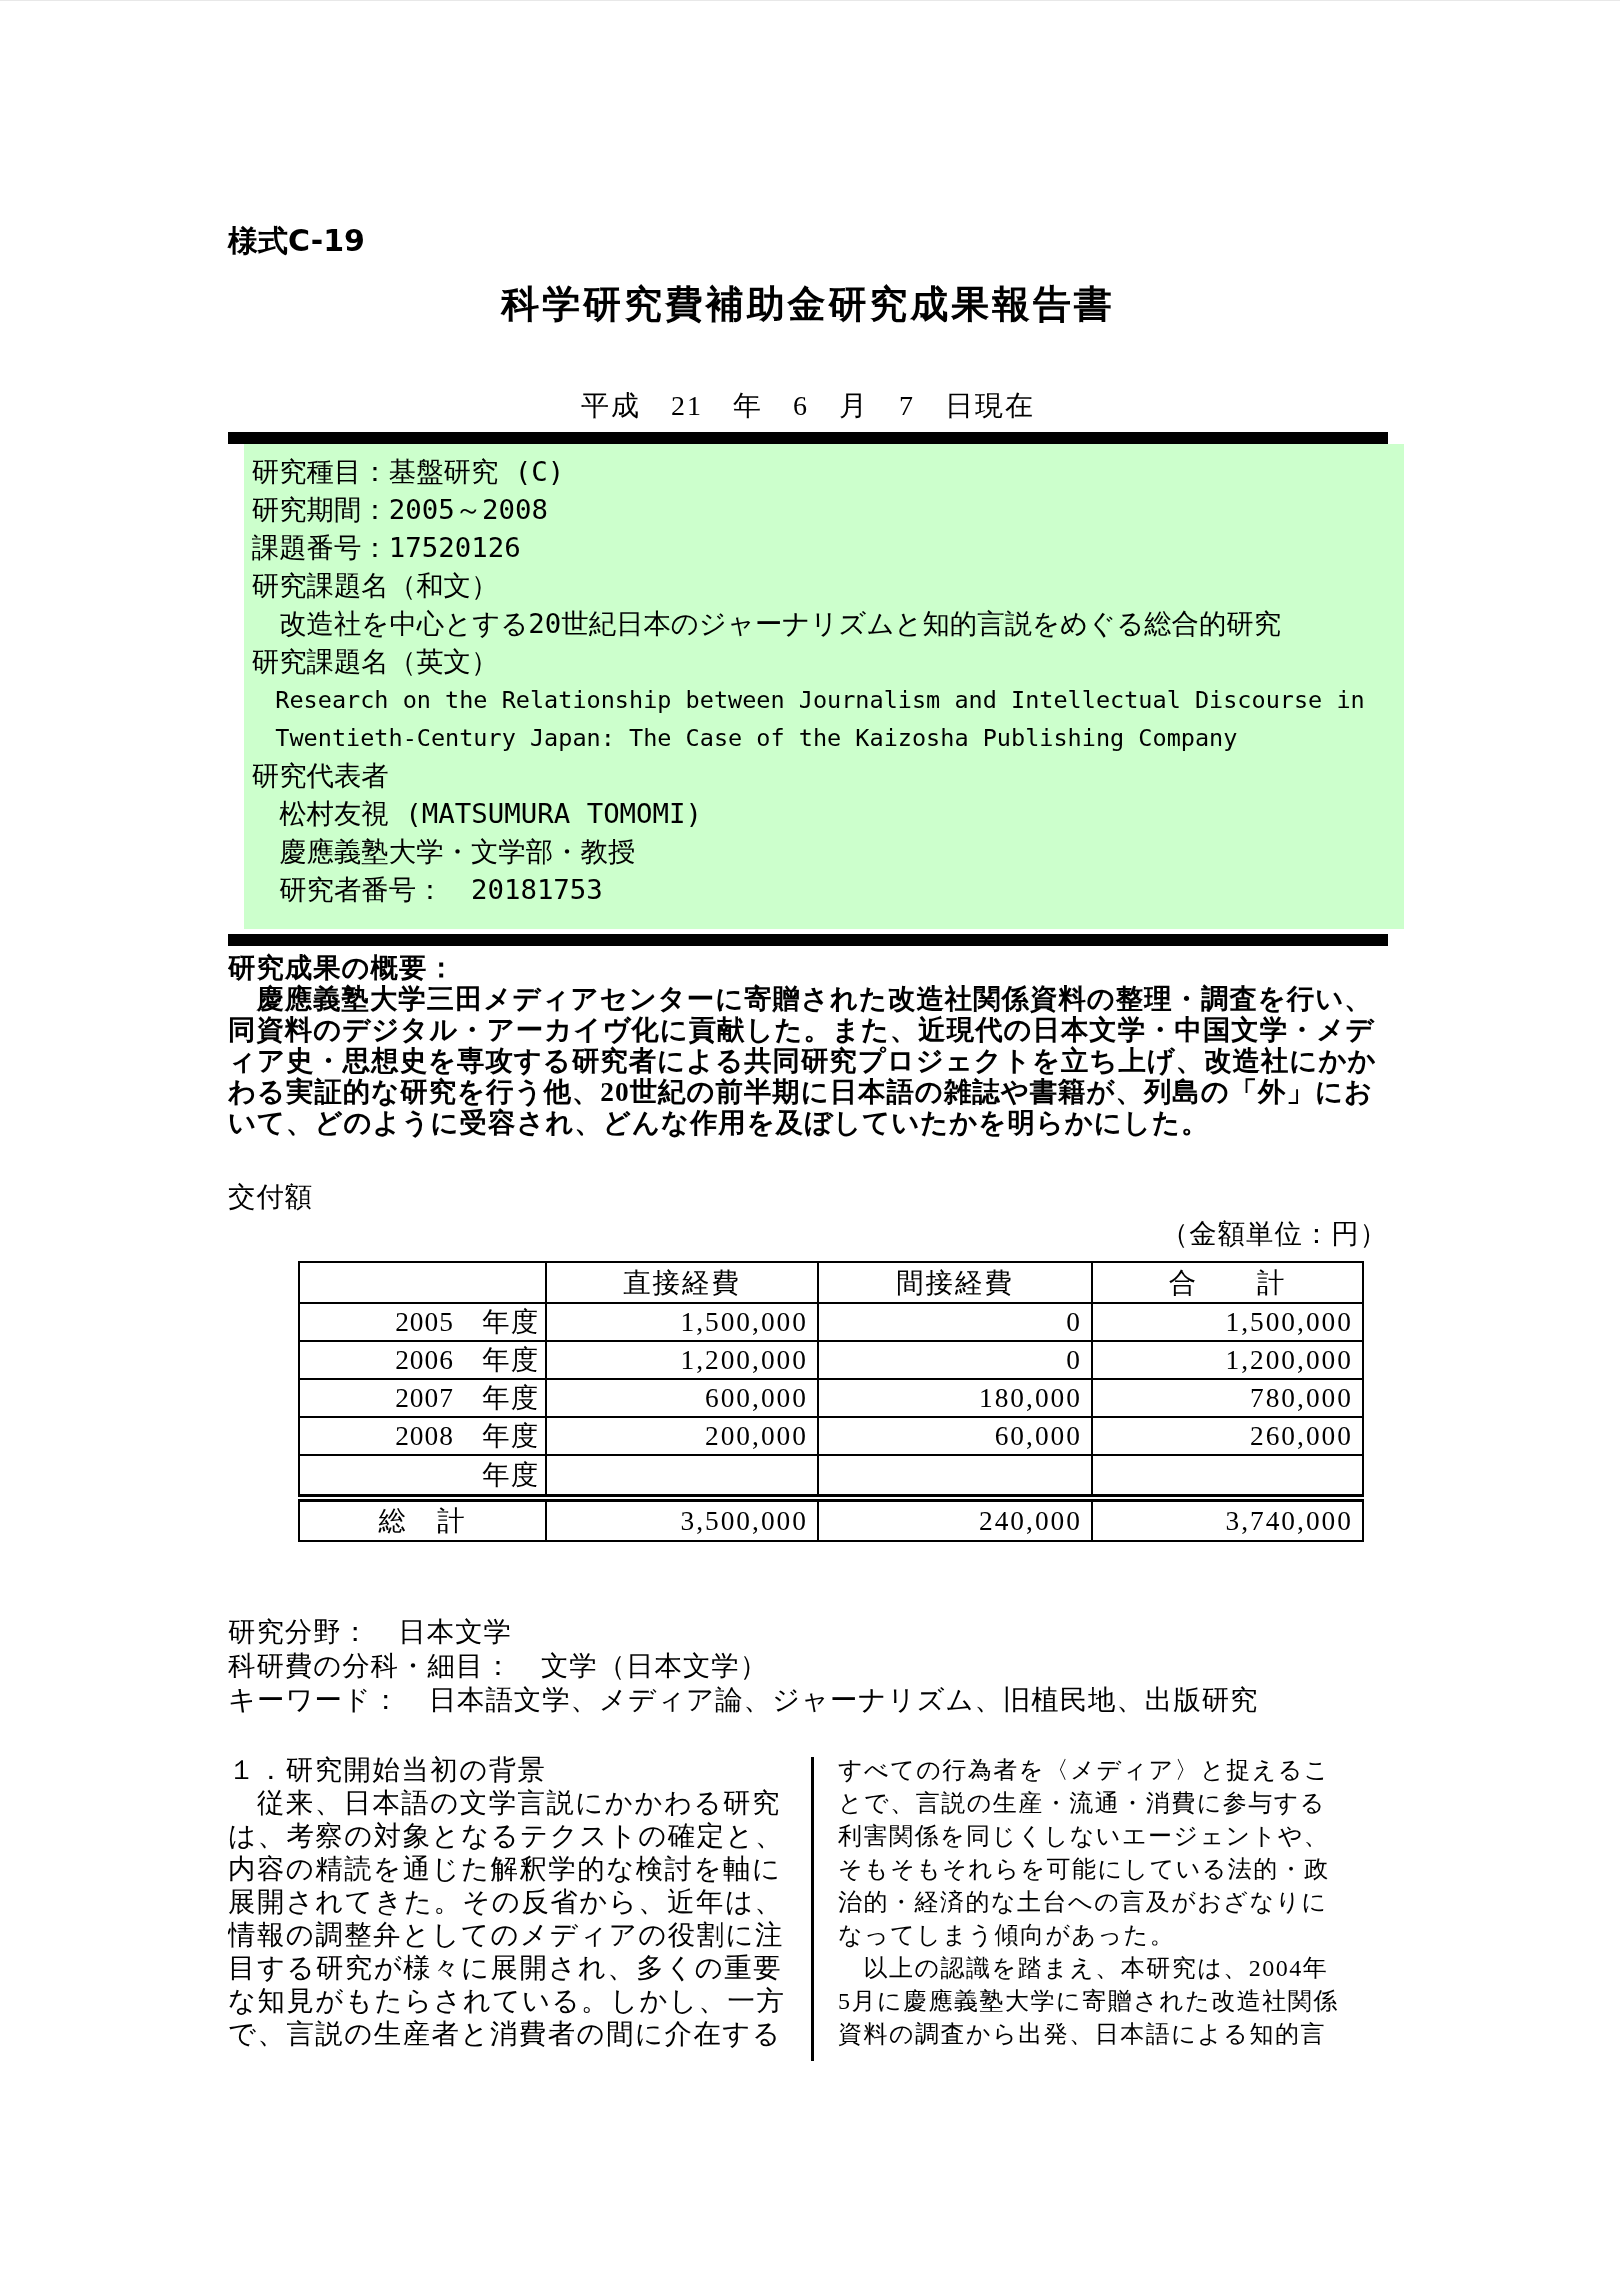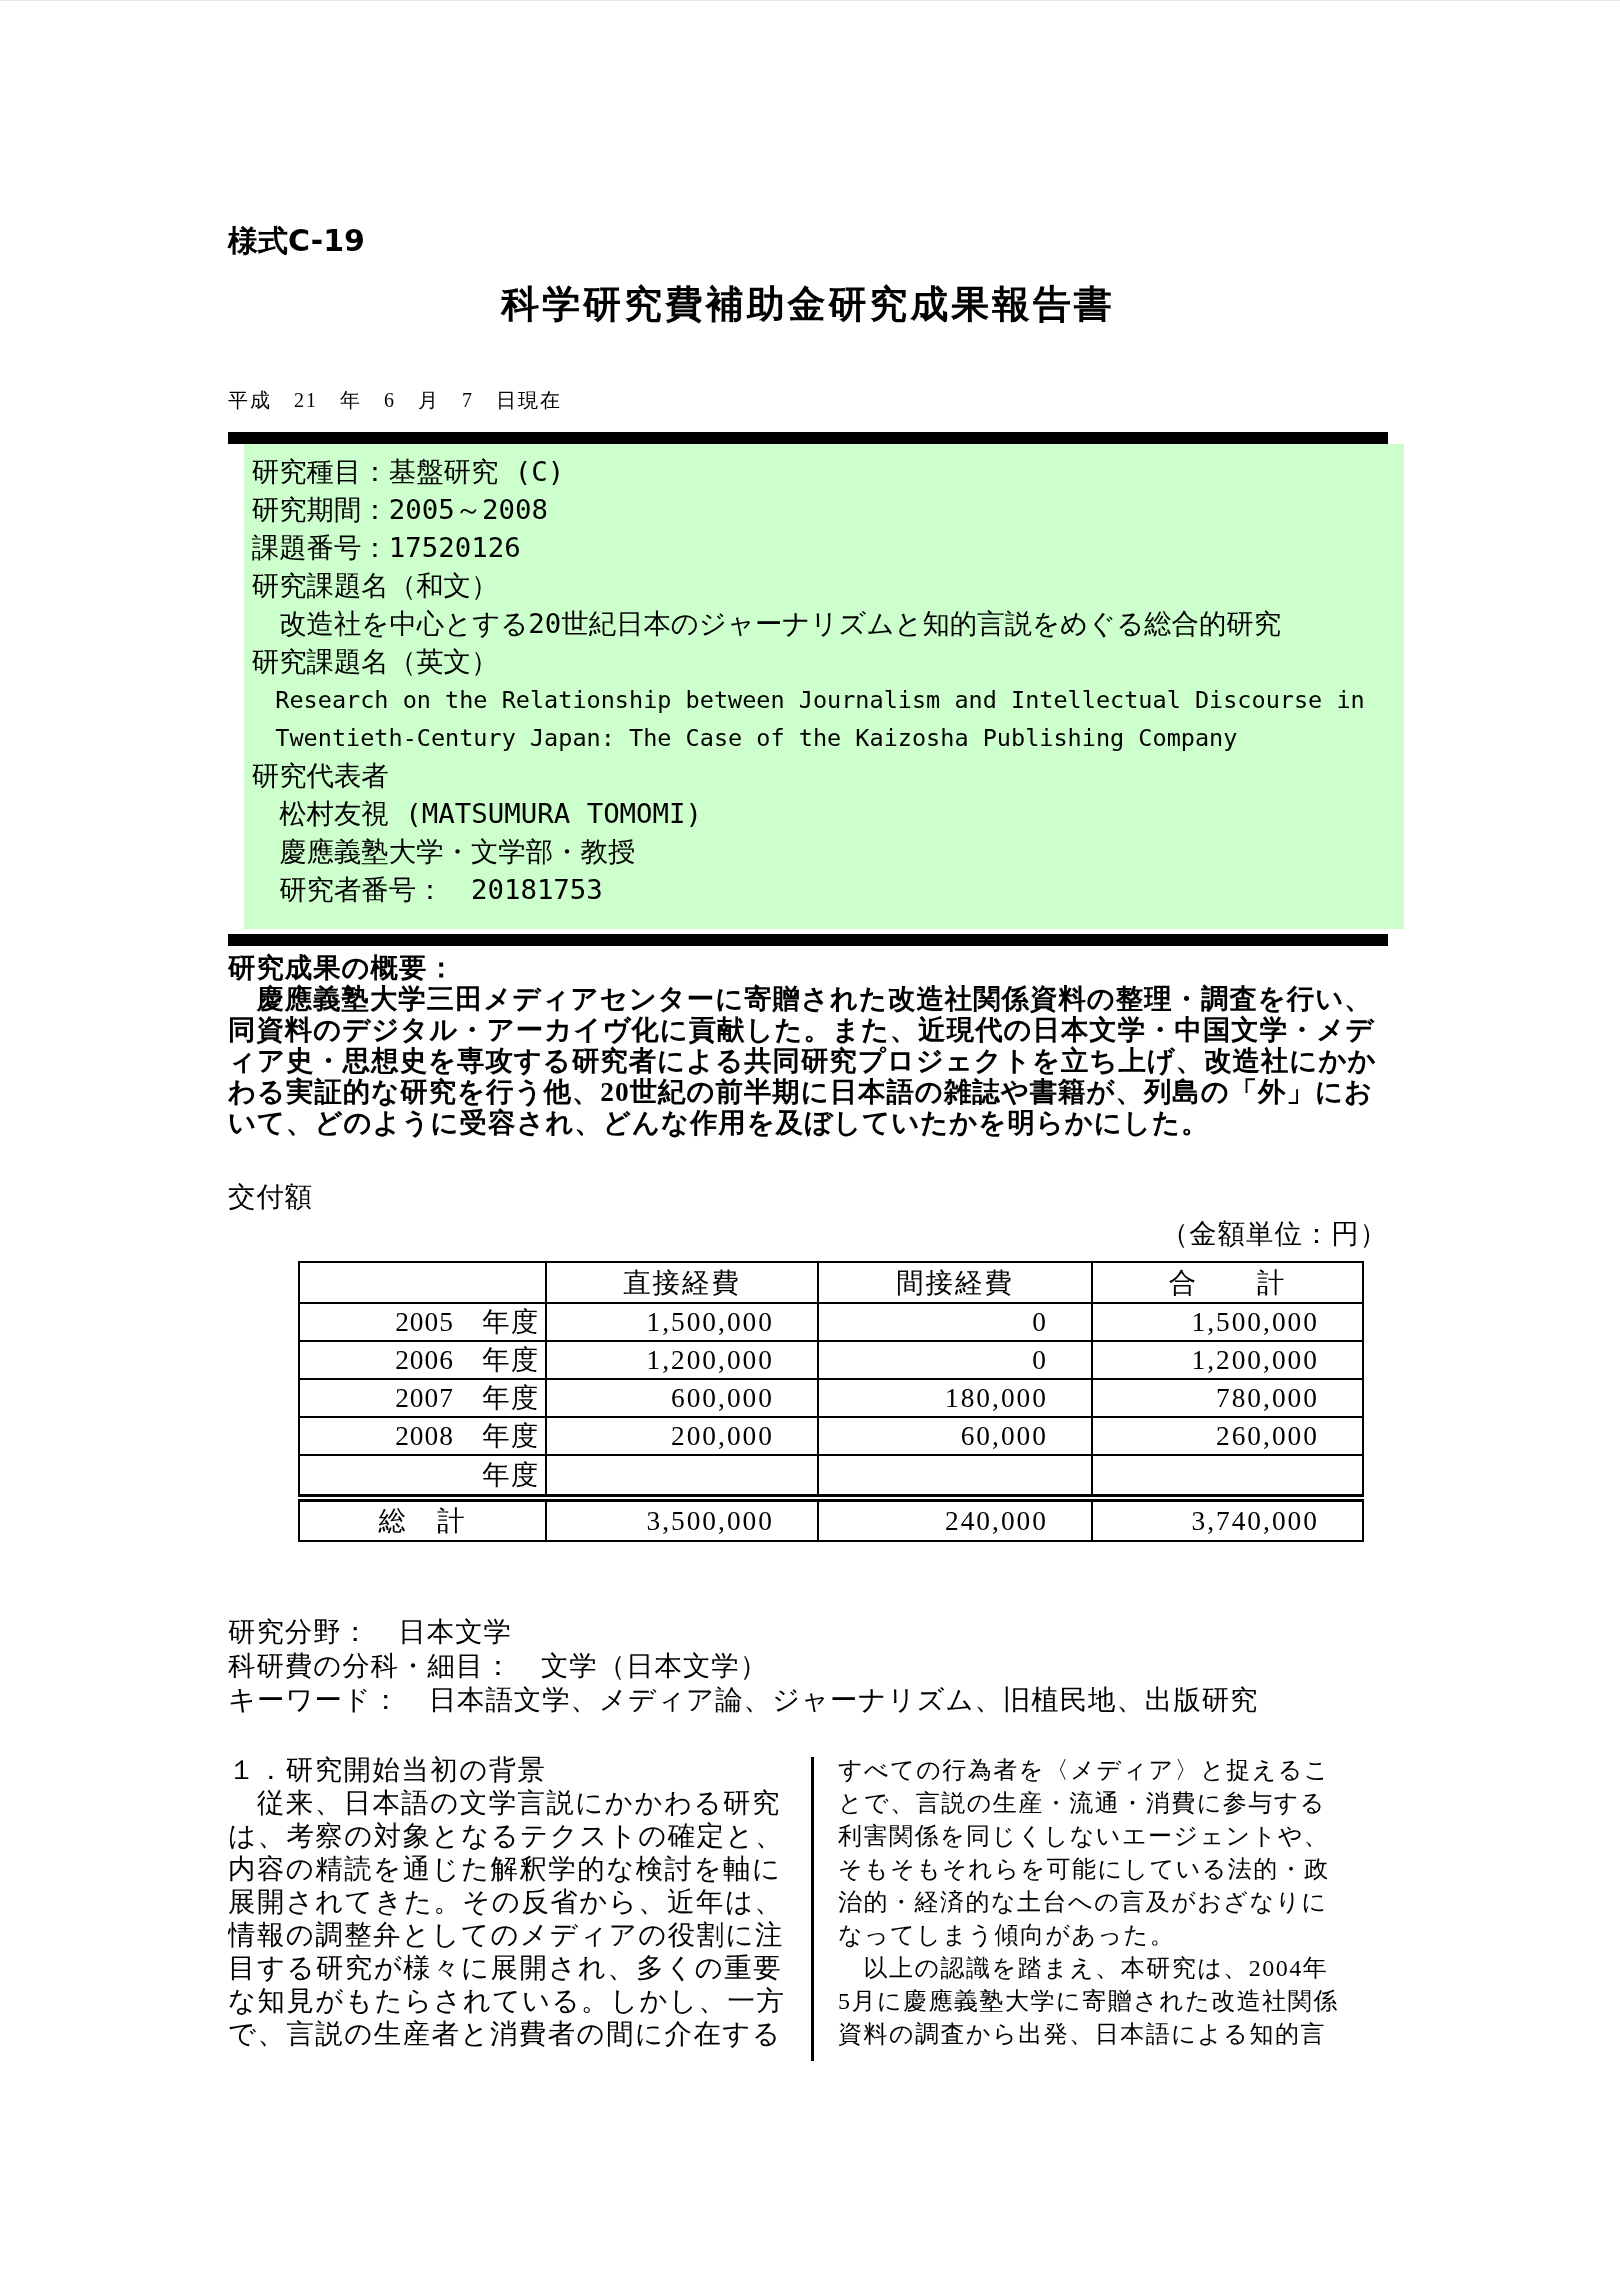--- a/index.html
+++ b/index.html
@@ -8,22 +8,22 @@
     background:#ffffff; overflow:hidden;
     font-family:"Liberation Serif","DejaVu Serif",serif; color:#000;
   }
   .gothic { font-family:"DejaVu Sans","Liberation Sans",sans-serif; }
   .mincho { font-family:"Liberation Serif","DejaVu Serif",serif; }
   .mono   { font-family:"DejaVu Sans Mono","Liberation Mono",monospace; }
 
   .form-code { position:absolute; left:228px; top:220px; font-size:30px; font-weight:bold; white-space:pre; }
   .doc-title { position:absolute; left:228px; top:278px; width:1160px; text-align:center;
                font-size:38px; font-weight:bold; letter-spacing:2.9px; white-space:pre; }
-  .date-line { position:absolute; left:228px; top:386px; width:1160px; text-align:left;
-               font-size:20px; letter-spacing:2px; white-space:pre; }
+  .date-line { position:absolute; left:228px; top:386px; width:1160px; text-align:center;
+               font-size:28px; letter-spacing:2px; white-space:pre; }
 
   .bar { position:absolute; left:228px; width:1160px; height:11.8px; background:#000; }
   .bar-top { top:431px; }
   .bar-bottom { top:933px; }
 
   .info-box { position:absolute; left:244px; top:443px; width:1160px; height:485px;
               box-sizing:border-box; padding:8.8px 7.8px 0 7.8px; overflow:hidden; }
   .info-box .line { font-size:27.4px; line-height:38px; white-space:pre; }
   .info-box .line.en { font-size:23.5px; }
 
@@ -36,21 +36,21 @@
                  font-size:27.4px; letter-spacing:1px; white-space:pre; }
 
   .funding-table { position:absolute; left:298px; top:1260px; width:1064px;
                    border-collapse:collapse; table-layout:fixed; font-size:27.4px; }
   .funding-table td { border:2.9px solid #000; padding:0; white-space:pre; overflow:hidden; }
   .funding-table tr.hdr td { height:39px; text-align:center; letter-spacing:2px; }
   .funding-table tr.row td { height:36px; }
   .funding-table tr.empty td { height:38px;text-align:right; }
   .funding-table tr.total td { height:38px; border-top:8.8px double #000; }
   .funding-table .c-year { text-align:right; padding-right:5.9px; letter-spacing:1px; }
-  .funding-table .c-num  { text-align:right; padding-right:43px; letter-spacing:2px; }
+  .funding-table .c-num  { text-align:right; padding-right:9px; letter-spacing:2px; }
   .funding-table tr.total .c-label { text-align:center; letter-spacing:2px; }
 
   .meta { position:absolute; left:228px; top:1614px; font-size:27.4px; line-height:34px;
           letter-spacing:1px; }
   .meta div { white-space:pre; }
 
   .col-left  { position:absolute; left:228px; top:1753px; width:588px; overflow:hidden;
                font-size:27.4px; line-height:33px; letter-spacing:1.5px; }
   .col-right { position:absolute; left:838px; top:1753px; width:576px; overflow:hidden;
                font-size:24px; line-height:33px; letter-spacing:1.5px; }

